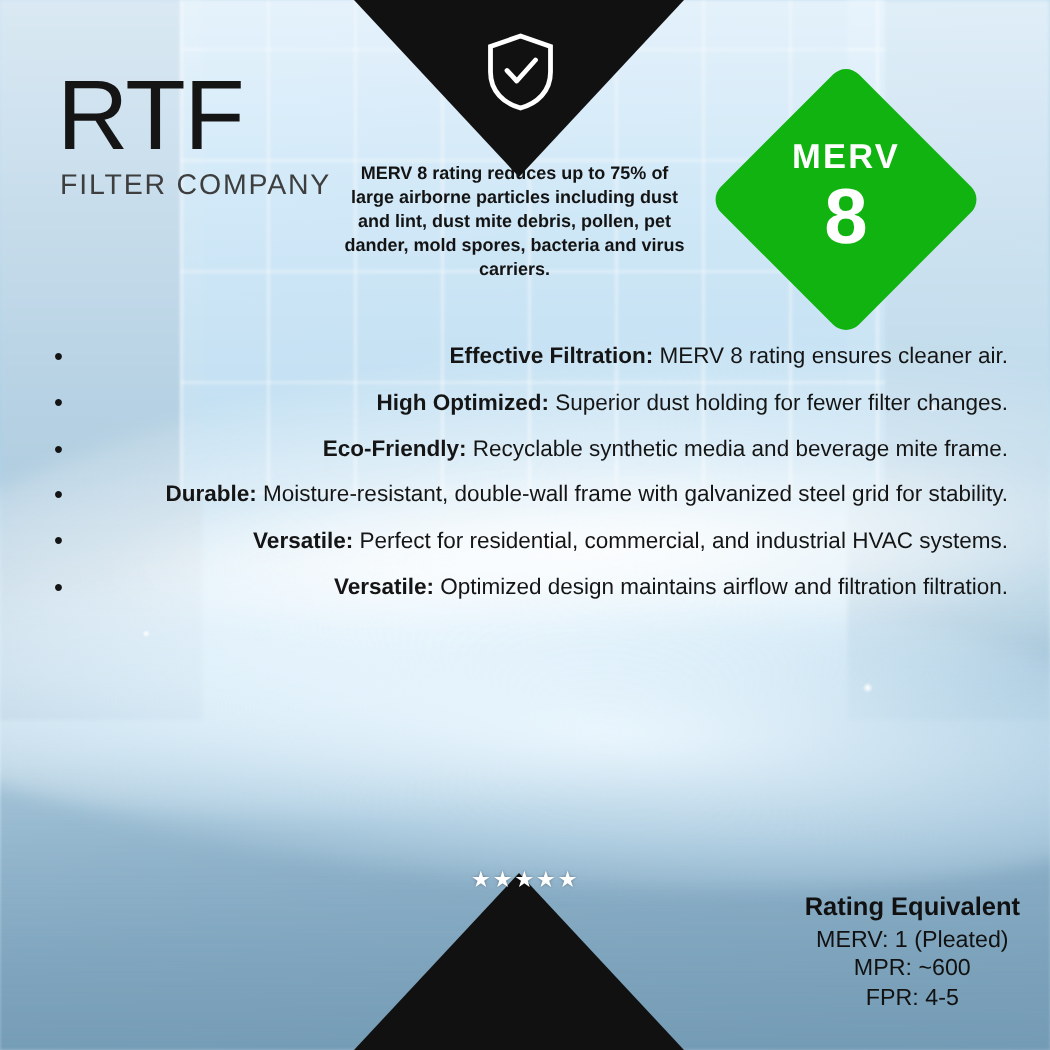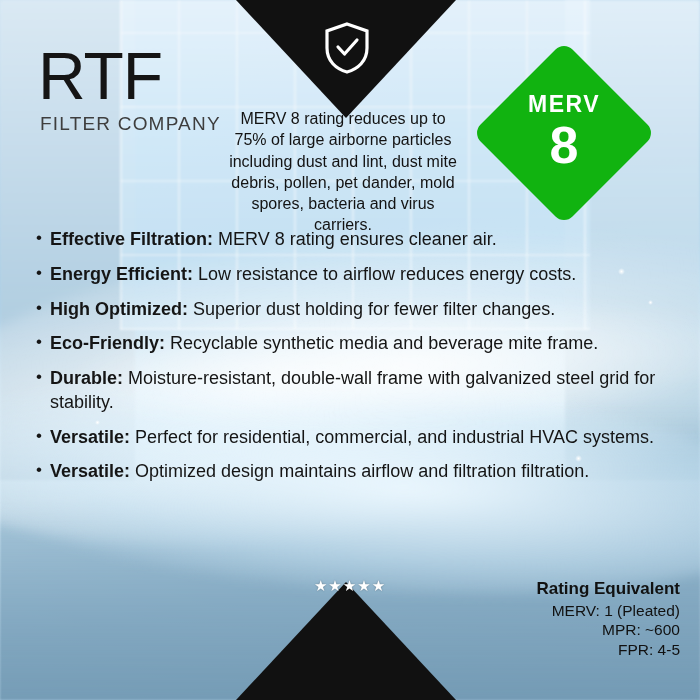--- a/index.html
+++ b/index.html
@@ -141,24 +141,24 @@
     margin: 6px 0 0 2px;
   }
 
   
   .merv-desc {
     position: absolute;
     left: 228px;
     top: 108px;
     width: 230px;
     text-align: center;
-    font-size: 16px;
+    font-size: 12px;
     line-height: 1.33;
     color: #131313;
-    font-weight: normal;
+    font-weight: bold;
     z-index: 6;
   }
 
   
   .diamond-wrap {
     position: absolute;
     left: 473px;
     top: 42px;
     width: 182px;
     height: 182px;
@@ -212,23 +212,24 @@
   }
   .blist {
     list-style: none;
     margin: 0;
     padding: 0;
   }
   .blist li {
     position: relative;
     padding-left: 16px;
     margin-bottom: 11px;
-    font-size: 18px;
+    font-size: 15px;
     line-height: 1.32;
     color: #151515;
+    text-align: right;
   }
   .blist li::before {
     content: "•";
     position: absolute;
     left: 2px;
     top: -1px;
     font-size: 17px;
     color: #151515;
   }
   .blist b {
@@ -246,22 +247,22 @@
     font-size: 15px;
     letter-spacing: 1px;
     z-index: 7;
     text-shadow: 0 0 2px rgba(0,0,0,.35);
   }
 
   
   .rating {
     position: absolute;
     right: 20px;
-    bottom: 40px;
-    text-align: right;
+    bottom: 24px;
+    text-align: center;
     z-index: 7;
     color: #111111;
   }
   .rating .title {
     font-size: 17px;
     font-weight: bold;
     margin-bottom: 2px;
   }
   .rating .row {
     font-size: 15.5px;
@@ -309,23 +310,20 @@
       <div class="n">8</div>
     </div>
   </div>
 
   <div class="benefits">
     <ul class="blist">
       <li>
         <b>Effective Filtration:</b><span> MERV 8 rating ensures cleaner air.</span>
       </li>
       <li>
-        <b>Energy Efficient:</b><span> Low resistance to airflow reduces energy costs.</span>
-      </li>
-      <li>
         <b>High Optimized:</b><span> Superior dust holding for fewer filter changes.</span>
       </li>
       <li>
         <b>Eco-Friendly:</b><span> Recyclable synthetic media and beverage mite frame.</span>
       </li>
       <li>
         <b>Durable:</b><span> Moisture-resistant, double-wall frame with galvanized steel grid for stability.</span>
       </li>
       <li>
         <b>Versatile:</b><span> Perfect for residential, commercial, and industrial HVAC systems.</span>

